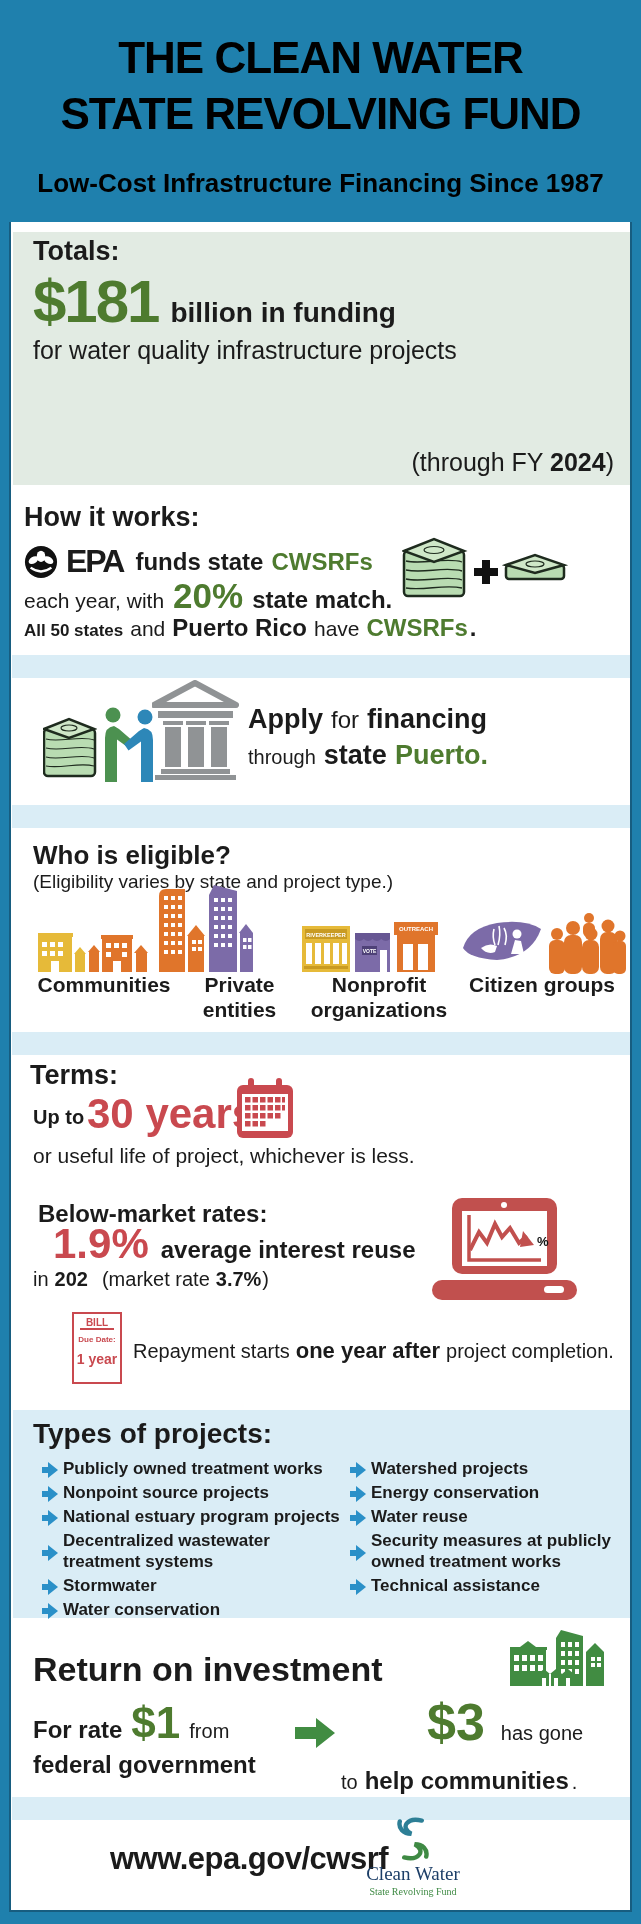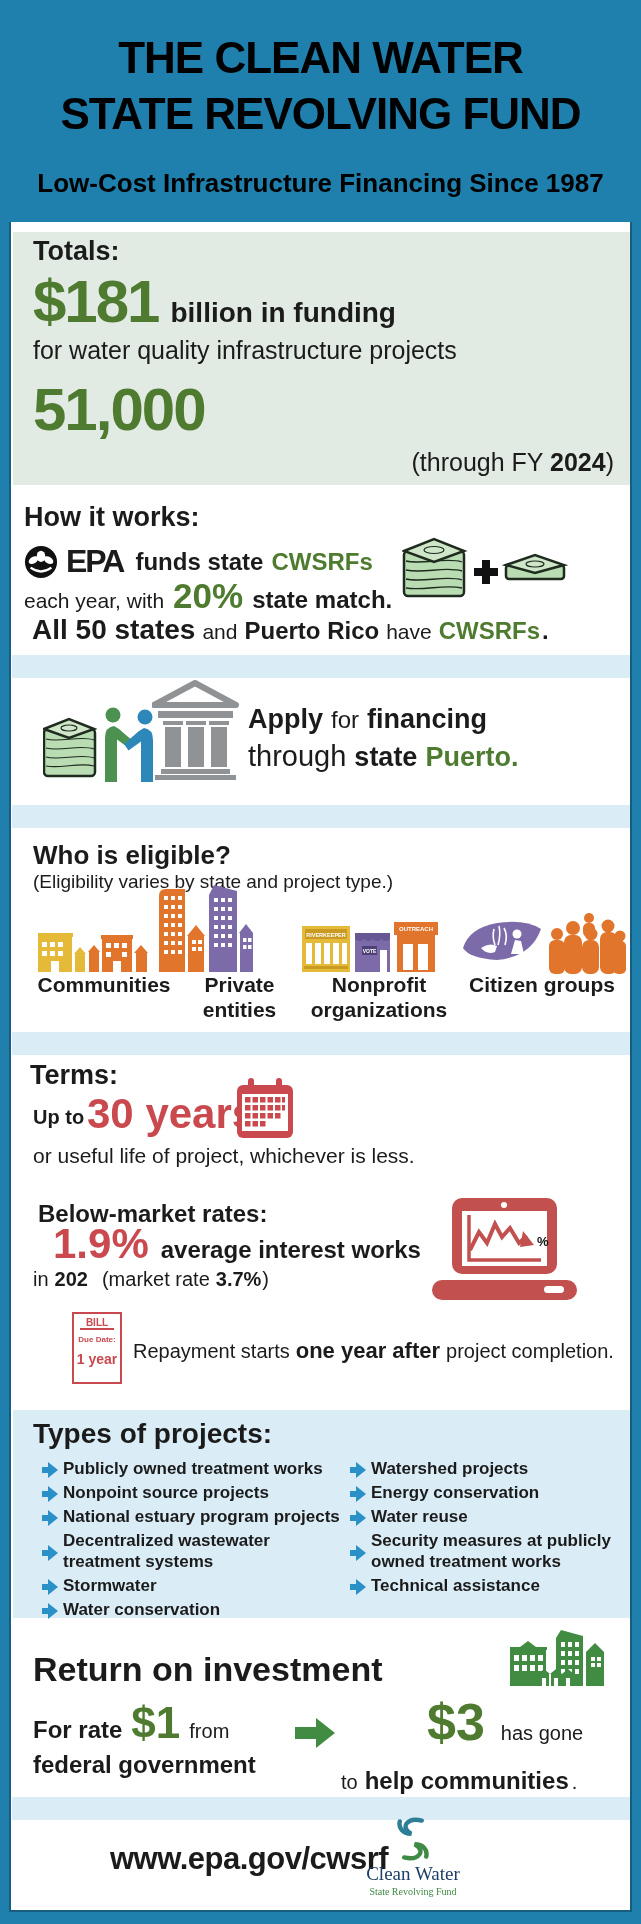--- a/index.html
+++ b/index.html
@@ -55,21 +55,20 @@
   </div>
 
   <div class="abs totals">
     <div class="abs totals-heading">Totals:</div>
     <div class="abs row" style="left:20px;top:40px;gap:12px;">
       <span class="big-num green">$181</span>
       <span class="mid-b">billion in funding</span>
     </div>
     <div class="abs note" style="left:20px;top:104px;">for water quality infrastructure projects</div>
     <div class="abs row" style="left:20px;top:148px;gap:14px;">
-      <span class="big-num green">51,000</span>
     </div>
     <div class="abs note" style="right:16px;top:216px;">
       <span class="lt">(through FY</span>
       <span class="b">2024</span><span class="lt">)</span>
     </div>
   </div>
 
   <div class="abs h1" style="left:15px;top:502px;">How it works:</div>
   <div class="abs row" style="left:15px;top:543px;gap:8px;align-items:center;">
     <svg width="34" height="34" viewBox="0 0 36 36">
@@ -92,21 +91,21 @@
     <rect x="2" y="17" width="60" height="45" rx="4" fill="#b9dcb2" stroke="#1e2b1e" stroke-width="2.5"></rect>
     <path d="M4,27 C20,31 44,23 60,28 M4,36 C22,40 42,32 60,37 M4,45 C20,49 44,41 60,46 M4,54 C22,57 42,50 60,54" stroke="#1e2b1e" stroke-width="1.3" fill="none"></path>
     <polygon points="2,17 32,5 62,17 32,28" fill="#cfe7c8" stroke="#1e2b1e" stroke-width="2.5"></polygon>
     <ellipse cx="32" cy="16" rx="10" ry="3.5" fill="none" stroke="#1e2b1e" stroke-width="1.2"></ellipse>
     <path d="M80,26 h8 v8 h8 v8 h-8 v8 h-8 v-8 h-8 v-8 h8 z" fill="#111"></path>
     <rect x="104" y="31" width="58" height="14" rx="3" fill="#b9dcb2" stroke="#1e2b1e" stroke-width="2.5"></rect>
     <polygon points="104,31 133,21 162,31 133,39" fill="#cfe7c8" stroke="#1e2b1e" stroke-width="2.5"></polygon>
     <ellipse cx="133" cy="30" rx="9" ry="3" fill="none" stroke="#1e2b1e" stroke-width="1.2"></ellipse>
   </svg>
   <div class="abs row" style="left:15px;top:614px;gap:7px;">
-    <span class="b" style="font-size:28px;margin-left:8px;">All 50 states</span>
+    <span class="b" style="font-size:17px;">All 50 states</span>
     <span class="lt" style="font-size:21px;">and</span>
     <span class="b" style="font-size:24px;">Puerto Rico</span>
     <span class="lt" style="font-size:21px;">have</span>
     <span class="b green" style="font-size:24px;">CWSRFs</span>
       <span class="b" style="font-size:24px;margin-left:-5px;">.</span>
   </div>
 
   <div class="abs bar" style="top:655px;"></div>
 
   <svg class="abs" style="left:34px;top:714px;" width="54" height="64" viewBox="0 0 54 64">
@@ -133,21 +132,21 @@
     <rect x="9" y="89" width="69" height="5" fill="#909395"></rect>
     <rect x="3" y="95" width="81" height="5" fill="#909395"></rect>
   </svg>
   <div class="abs" style="left:239px;top:704px;">
     <div class="row" style="gap:8px;">
       <span class="b" style="font-size:27px;">Apply</span>
       <span class="lt" style="font-size:24px;">for</span>
       <span class="b" style="font-size:27px;">financing</span>
     </div>
     <div class="row" style="gap:8px;margin-top:5px;">
-      <span class="lt" style="font-size:29px;">through</span>
+      <span class="lt" style="font-size:20px;">through</span>
       <span class="b" style="font-size:27px;">state</span>
       <span class="b green" style="font-size:27px;">Puerto.</span>
     </div>
   </div>
 
   <div class="abs bar" style="top:805px;"></div>
 
   <div class="abs h1" style="left:24px;top:840px;font-size:26px;">Who is eligible?</div>
   <div class="abs lt" style="left:24px;top:871px;font-size:19px;">(Eligibility varies by state and project type.)</div>
 
@@ -330,21 +329,21 @@
       <rect x="8" y="43" width="5.5" height="5.5"></rect>
         <rect x="15.5" y="43" width="5.5" height="5.5"></rect>
         <rect x="23" y="43" width="5.5" height="5.5"></rect>
     </g>
   </svg>
   <div class="abs lt" style="left:24px;top:1144px;font-size:21px;">or useful life of project, whichever is less.</div>
 
   <div class="abs b" style="left:29px;top:1200px;font-size:24px;">Below-market rates:</div>
   <div class="abs row" style="left:44px;top:1220px;gap:12px;">
     <span class="b red" style="font-size:42px;">1.9%</span>
-    <span class="b" style="font-size:24px;">average interest works</span>
+    <span class="b" style="font-size:24px;">average interest reuse</span>
   </div>
   <div class="abs row" style="left:24px;top:1268px;gap:6px;">
     <span class="lt" style="font-size:20px;">in</span>
     <span class="b" style="font-size:20px;">202</span>
     <span class="lt" style="font-size:20px;margin-left:8px;">(market rate</span>
     <span class="b" style="font-size:20px;">3.7%</span>
       <span class="lt" style="font-size:20px;margin-left:-5px;">)</span>
   </div>
   <svg class="abs" style="left:423px;top:1198px;" width="145" height="102" viewBox="0 0 145 102">
     <rect x="20" y="0" width="105" height="76" rx="10" fill="#c1504e"></rect>

